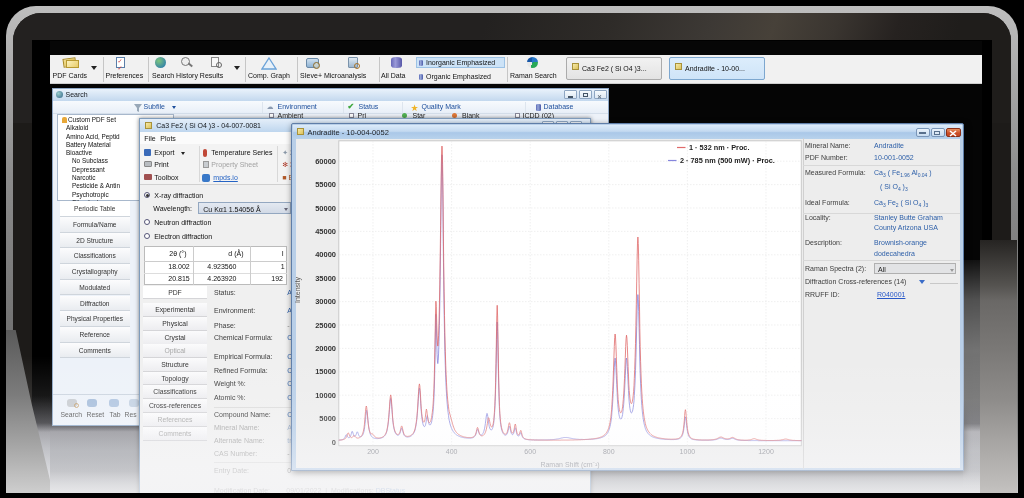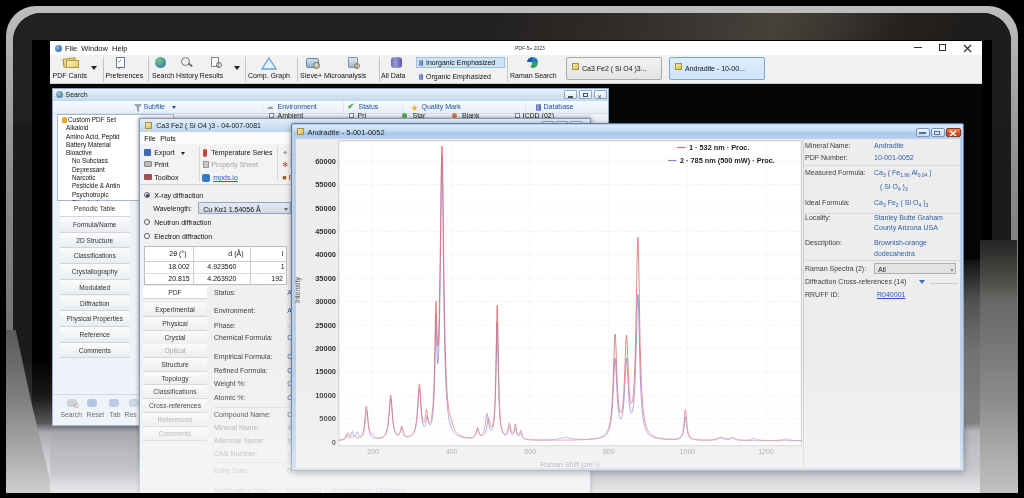--- a/index.html
+++ b/index.html
@@ -6,30 +6,20 @@
 #stage{position:relative;width:1024px;height:498px;background:#000;overflow:hidden}
 .nw{white-space:nowrap}
 </style></head><body>
 <div id="stage">
 <div class="abs" style="left:6px;top:6px;width:1012px;height:560px;border-radius:30px;background:linear-gradient(180deg,#bebebe,#8c8c8c 30%,#686868 70%)"></div>
 <div class="abs" style="left:13px;top:13px;width:998px;height:552px;border-radius:28px;background:#1d1b19;overflow:hidden">
       <div class="abs" style="left:0;top:0;width:998px;height:110px;background:linear-gradient(108deg,#232120 46%,#2e2b28 58%,#3d3935 68%,#474139 74%,#3a3530 80%,#262220 86%,#1f1d1b 92%)"></div>
     </div>
 <div class="abs" style="left:32px;top:40px;width:960px;height:456px;background:linear-gradient(180deg,#000 0%,#000 78%,#303034 84%,#8e8e94 86%,#a2a4aa 89.5%,#b3b5bb 94%,#d8d9dc 98.5%,#e2e2e4 100%)"></div>
 <div class="abs" style="left:50px;top:41px;width:932px;height:457px;background:#060606">
-<div class="abs" style="left:0;top:0;width:932px;height:14px;background:#fff">
-<div class="abs" style="left:5px;top:3.5px;width:7px;height:7px;border-radius:50%;background:radial-gradient(circle at 35% 35%,#7fb2e8,#1c5fa8)"></div>
-<div class="abs nw" style="left:15px;top:2.5px;font-size:7.5px;color:#111">File&nbsp;&nbsp;Window&nbsp;&nbsp;Help</div>
-<div class="abs nw" style="left:465px;top:4px;font-size:5px;color:#333">PDF-5+ 2023</div>
-<div class="abs" style="left:864px;top:6px;width:8px;height:1.4px;background:#333"></div>
-<div class="abs" style="left:889px;top:3px;width:7px;height:7px;border:1.2px solid #333"></div>
-<svg class="abs" style="left:913px;top:2.5px" width="9" height="9" viewBox="0 0 9 9">
-          <path d="M1 1 L8 8 M8 1 L1 8" stroke="#333" stroke-width="1.3"></path>
-        </svg>
-</div>
 <div class="abs" style="left:0;top:14px;width:932px;height:29px;background:#f1f1f1;border-bottom:1px solid #cfcfcf;font-size:7px;color:#111">
 <div class="abs" style="left:13px;top:3px;width:13px;height:9px;background:linear-gradient(135deg,#f3e194,#d9b33c);border:1px solid #a8881f;transform:rotate(-8deg)"></div>
 <div class="abs" style="left:16px;top:5px;width:13px;height:8px;background:linear-gradient(135deg,#fdf3c0,#e8cc6a);border:1px solid #b89a33"></div>
 <div class="abs nw" style="left:2.5px;top:16.5px;color:#111">PDF Cards</div>
 <div class="abs" style="left:41px;top:11px;width:0;height:0;border-left:3px solid transparent;border-right:3px solid transparent;border-top:4px solid #222"></div>
 <div class="abs" style="left:52.5px;top:2px;width:1px;height:25px;background:#c6c6c6"></div>
 <div class="abs" style="left:66px;top:2px;width:9px;height:11px;background:#fff;border:1.2px solid #5a7ea8"></div>
 <div class="abs nw" style="left:67.5px;top:2px;font-size:6px;color:#c33">✓<br>✓</div>
 <div class="abs nw" style="left:55.5px;top:16.5px;color:#111">Preferences</div>
 <div class="abs" style="left:98px;top:2px;width:1px;height:25px;background:#c6c6c6"></div>
@@ -249,21 +239,21 @@
 <div class="abs nw" style="left:73.7px;top:347.5px;color:#a8a8a8">Entry Date:</div>
 <div class="abs nw" style="left:147px;top:347.5px;color:#888">0</div>
 <div class="abs" style="left:73.7px;top:287.5px;width:372px;height:1px;background:#ddd"></div>
 <div class="abs" style="left:73.7px;top:343px;width:372px;height:1px;background:#ddd"></div>
 <div class="abs nw" style="left:73.7px;top:367.5px;color:#b0b0b0">Modification Date:</div>
 <div class="abs nw" style="left:146px;top:367.5px;color:#b8b8b8">09/01/2022&nbsp;&nbsp;|&nbsp;&nbsp;Modifications: <span style="color:#a0b8d8">DBStatus</span></div>
 </div>
 <div class="abs" style="left:291px;top:122.8px;width:672.5px;height:348.2px;background:#b9cfe8;border:1px solid #5f7ea8;border-radius:2px 2px 0 0;box-shadow:1px 2px 6px rgba(0,0,0,.55);font-size:7px;color:#111">
 <div class="abs" style="left:1px;top:1px;width:668.5px;height:13.8px;background:linear-gradient(180deg,#dcebfa 0%,#c3d9f0 45%,#aac8e8 55%,#b8d2ec 100%)">
         <div class="abs" style="left:4px;top:3px;width:7px;height:7px;background:linear-gradient(135deg,#f5e9a8,#dcc25c);border:1px solid #a8923a"></div>
-        <div class="abs nw" style="left:14.5px;top:3.5px;font-size:7.5px;color:#1c1f24">Andradite - 5-001-0052</div>
+        <div class="abs nw" style="left:14.5px;top:3.5px;font-size:7.5px;color:#1c1f24">Andradite - 10-004-0052</div>
       </div>
 <div class="abs" style="left:623.5px;top:4.2px;width:14px;height:9.5px;background:linear-gradient(180deg,#eaf2fa,#c8dcf0);border:1px solid #7a96b8;border-radius:2px"></div>
 <div class="abs" style="left:638.5px;top:4.2px;width:14px;height:9.5px;background:linear-gradient(180deg,#eaf2fa,#c8dcf0);border:1px solid #7a96b8;border-radius:2px"></div>
 <div class="abs" style="left:626.5px;top:8.5px;width:7px;height:2px;background:#58708c"></div>
 <div class="abs" style="left:642px;top:7px;width:6px;height:4px;border:1px solid #58708c;background:#dce8f4"></div>
 <div class="abs" style="left:653.5px;top:4.2px;width:15px;height:9.5px;background:linear-gradient(180deg,#e89060,#cc4f28 60%,#c24520);border:1px solid #8c3018;border-radius:2px"></div>
 <svg class="abs" style="left:657px;top:6px" width="8" height="7" viewBox="0 0 8 7">
         <path d="M1 1 L7 6 M7 1 L1 6" stroke="#fff" stroke-width="1.6"></path>
       </svg>
 <div class="abs" style="left:3.5px;top:14.8px;width:664px;height:329px;background:#ededed"></div>

